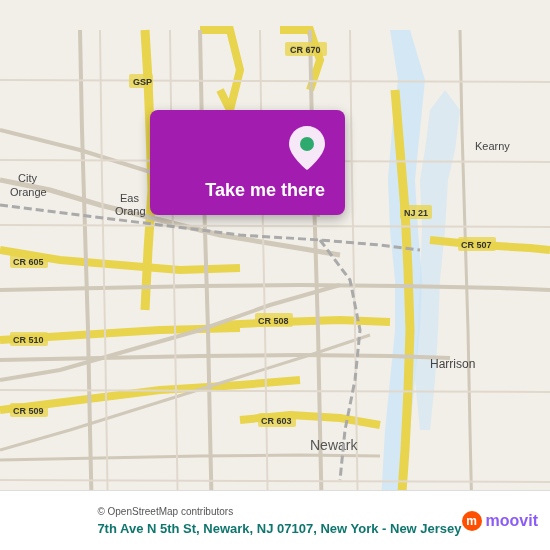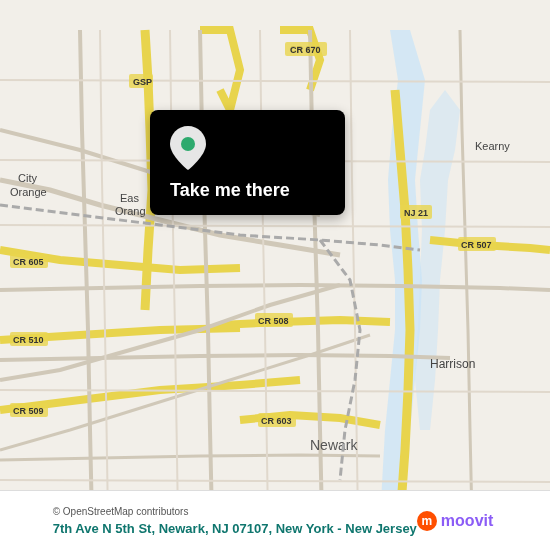--- a/index.html
+++ b/index.html
@@ -33,26 +33,26 @@
       width: 100%;
       height: 100%;
     }
 
     
     .location-card {
       position: absolute;
       top: 110px;
       left: 150px;
       width: 195px;
-      background: #000000;
+      background: #a21caf;
       border-radius: 8px;
       padding: 16px 20px 14px;
       display: flex;
       flex-direction: column;
-      align-items: flex-start;
+      align-items: flex-end;
       box-shadow: 0 4px 12px rgba(0,0,0,0.3);
     }
 
     .pin-icon {
       width: 36px;
       height: 44px;
       margin-bottom: 10px;
       position: relative;
     }
 
@@ -68,21 +68,21 @@
     
     .bottom-bar {
       position: absolute;
       bottom: 0;
       left: 0;
       width: 100%;
       background: white;
       padding: 10px 12px 10px 8px;
       display: flex;
       align-items: center;
-      justify-content: center;
+      justify-content: flex-end;
       border-top: 1px solid #ddd;
       min-height: 60px;
     }
 
     .bottom-left {
       display: flex;
       flex-direction: column;
     }
 
     .osm-credit {

